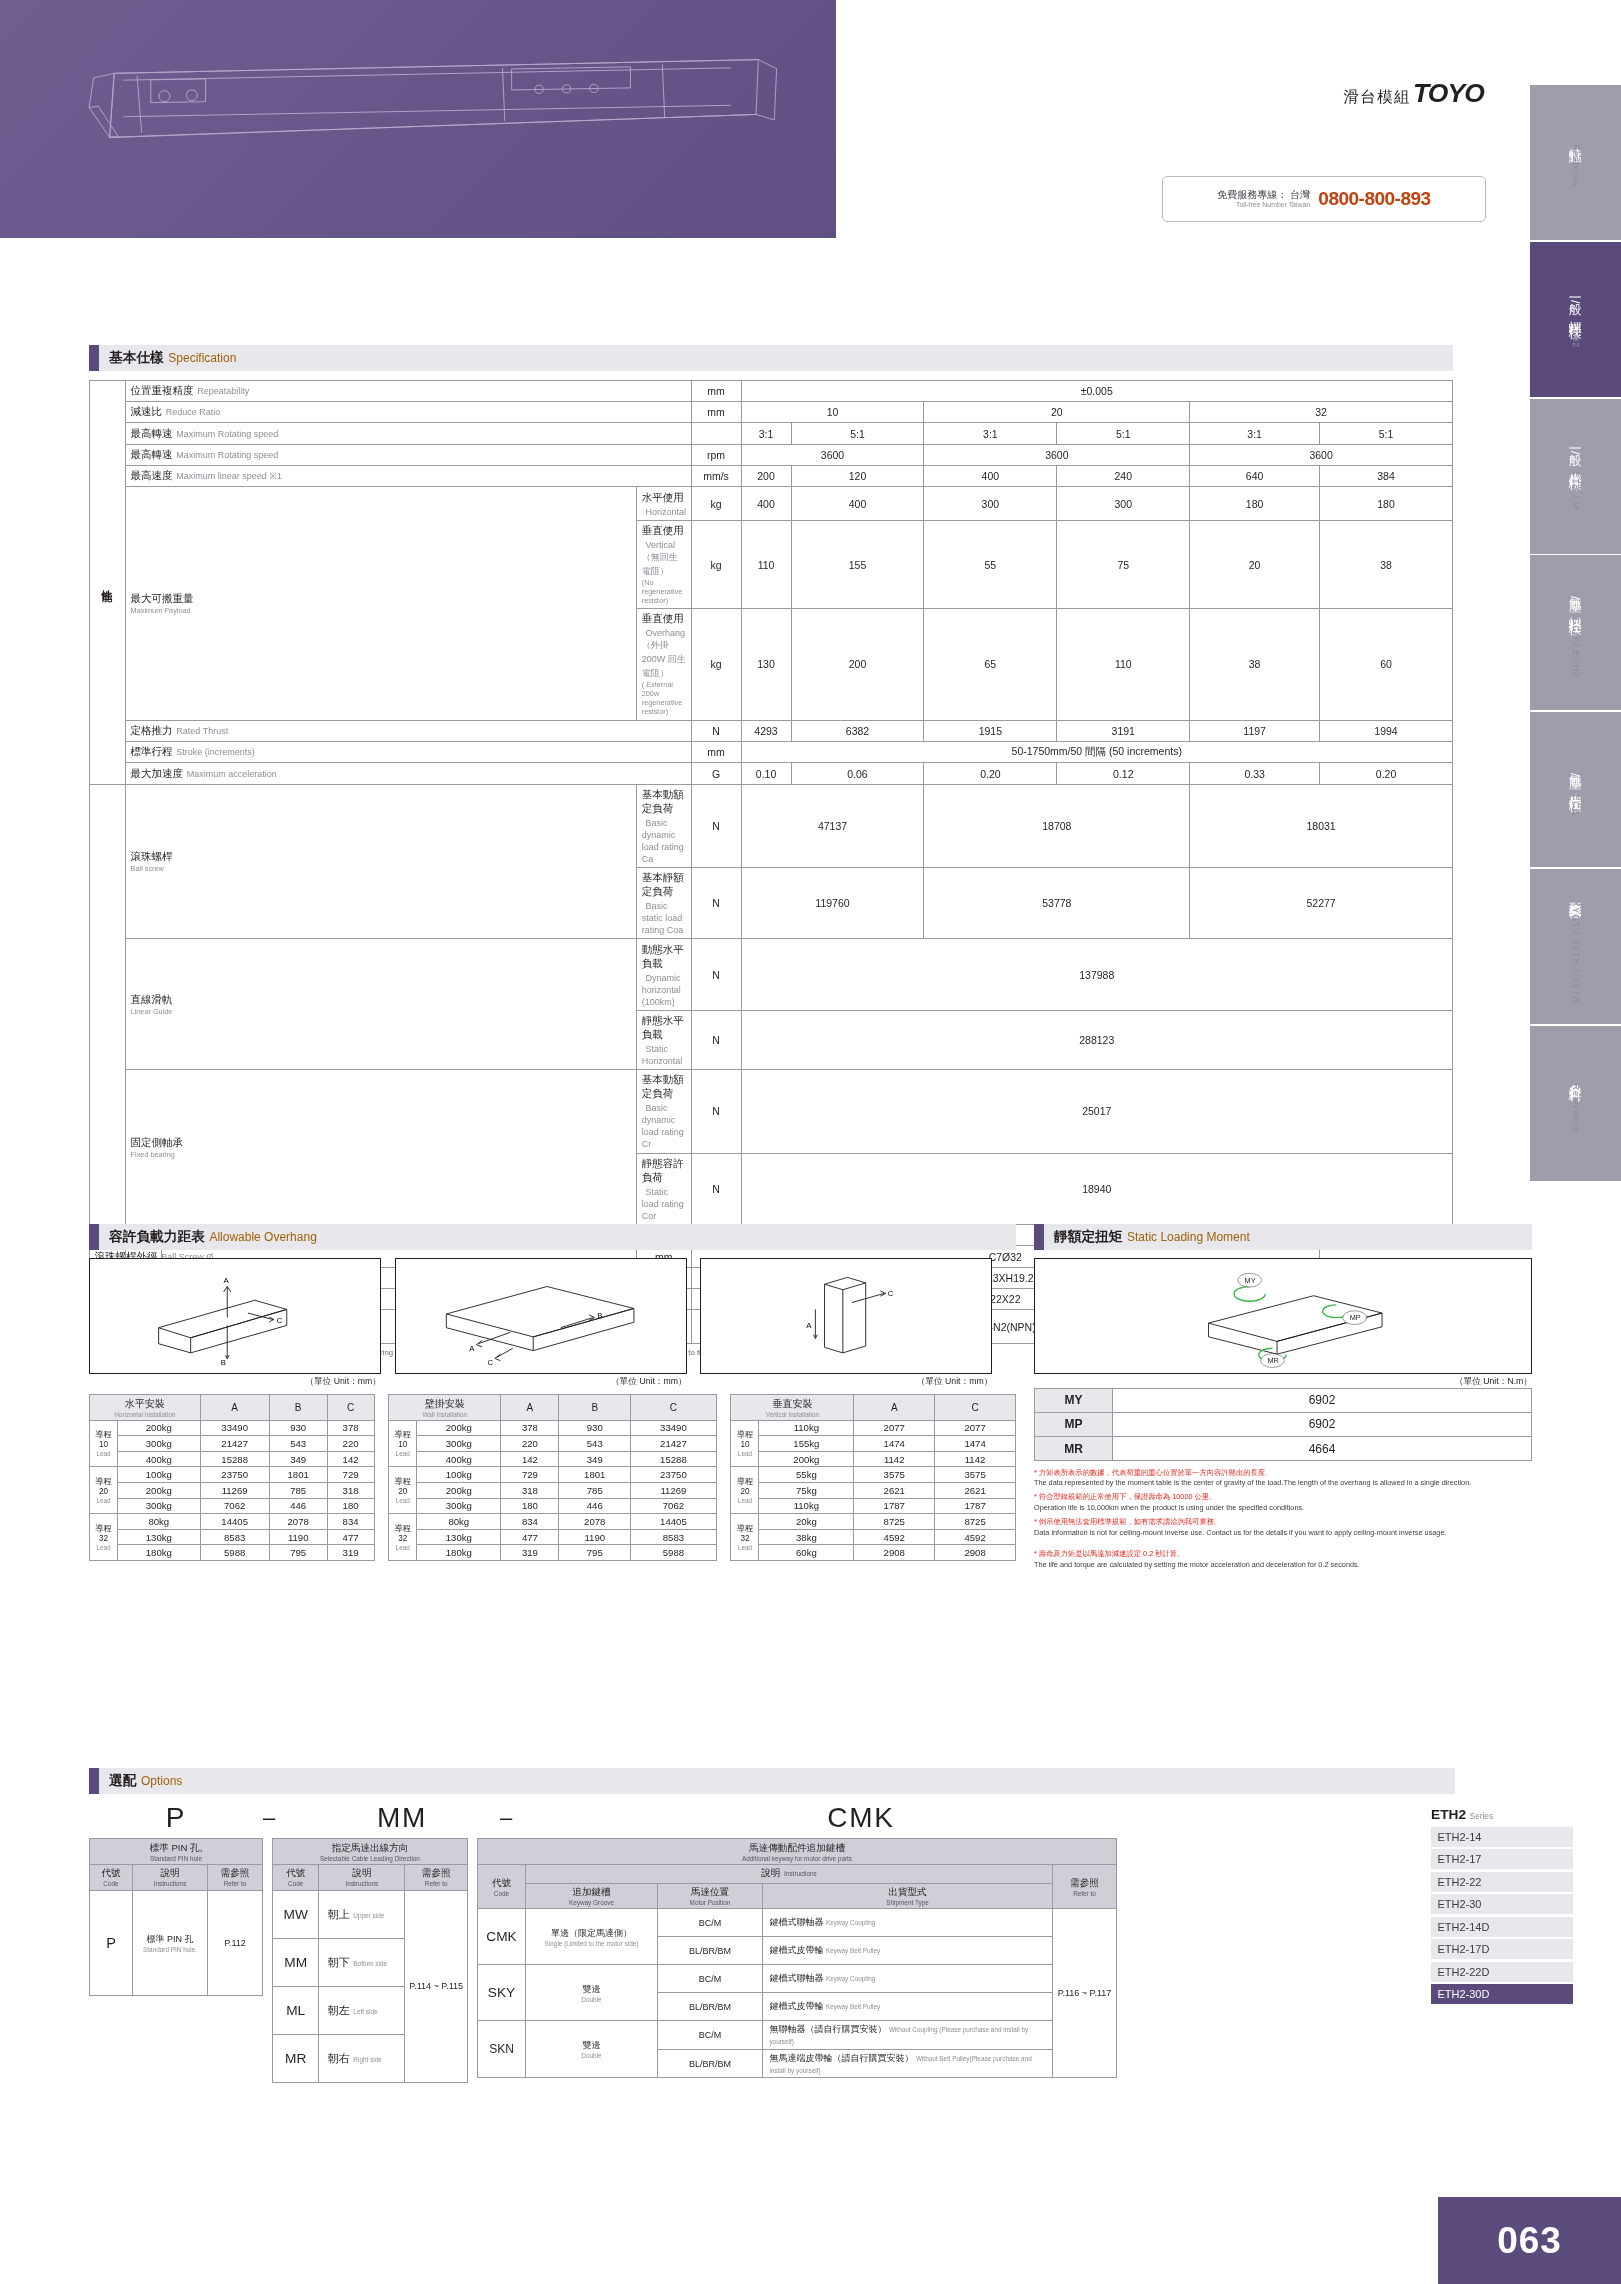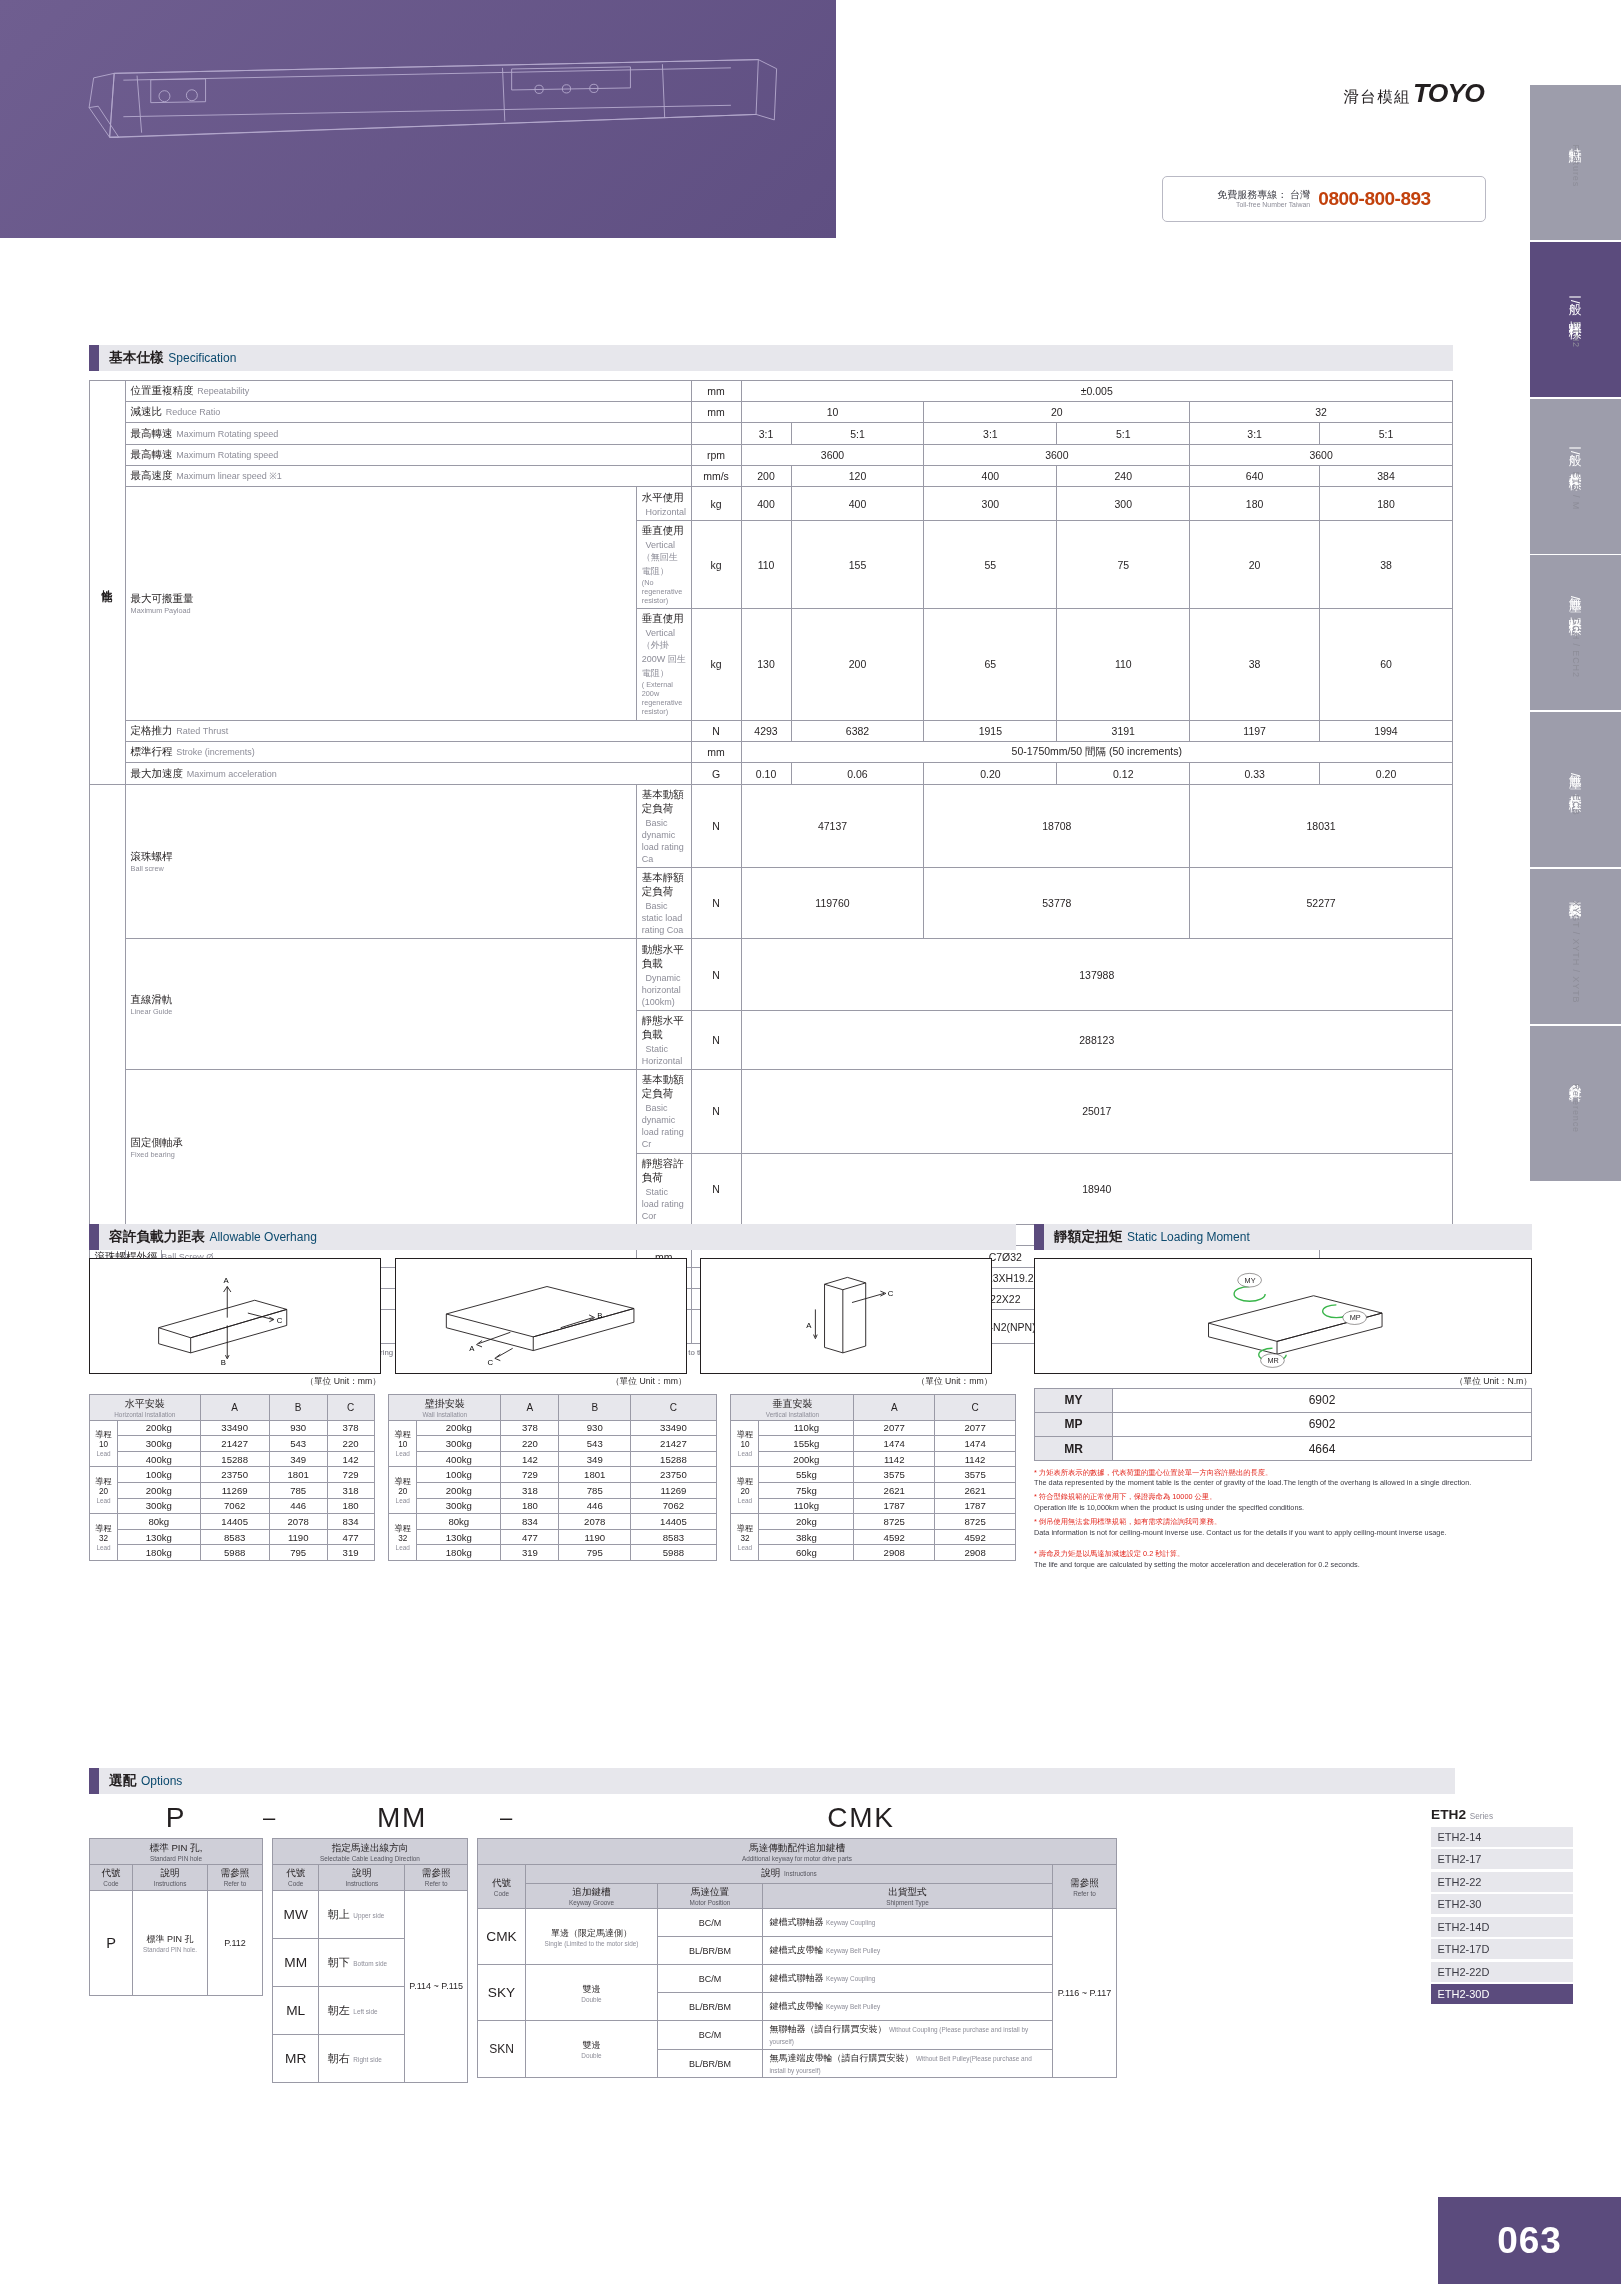--- a/index.html
+++ b/index.html
@@ -55,21 +55,21 @@
   .sidetab .sub { font-size:9px; letter-spacing:0.9px; }
 
   
   .secbar {
     display:flex; align-items:center; height:25.6px;
     background:#e7e7ec;
     border-left:0;
   }
   .secbar .blk { width:10px; height:25.6px; background:#5b4b7d; }
   .secbar .tit { padding-left:10px; font-size:13.7px; font-weight:bold; color:#231f20; }
-  .secbar .tit .en { font-weight:normal; font-size:12px; color:#0c4a6e; margin-left:4.6px;}
+  .secbar .tit .en { font-weight:normal; font-size:12px; color:#a16207; margin-left:4.6px;}
 
   
   .specwrap { position:absolute; left:89px; top:345px; width:1364px; }
 
   table.spec { border-collapse:collapse; width:100%; margin-top:9px; }
   table.spec td {
     border:0.5px solid #9a9aa6; font-size:10.5px; padding:3.2px 4.6px; color:#231f20;
     height:21px;
   }
   td.lbl { background:#fff; }
@@ -278,21 +278,21 @@
           <td class="lbl" colspan="1"><span>垂直使用</span><span class="en">Vertical（無回生電阻）</span><span class="en2">(No regenerative resistor)</span></td>
           <td class="unit">kg</td>
           <td class="val" colspan="1">110</td>
           <td class="val" colspan="1">155</td>
           <td class="val" colspan="1">55</td>
           <td class="val" colspan="1">75</td>
           <td class="val" colspan="1">20</td>
           <td class="val" colspan="1">38</td>
         </tr>
         <tr>
-          <td class="lbl" colspan="1"><span>垂直使用</span><span class="en">Vertical（外掛 200W 回生電阻）</span><span class="en2">( External 200w regenerative resistor)</span></td>
+          <td class="lbl" colspan="1"><span>垂直使用</span><span class="en">Overhang（外掛 200W 回生電阻）</span><span class="en2">( External 200w regenerative resistor)</span></td>
           <td class="unit">kg</td>
           <td class="val" colspan="1">130</td>
           <td class="val" colspan="1">200</td>
           <td class="val" colspan="1">65</td>
           <td class="val" colspan="1">110</td>
           <td class="val" colspan="1">38</td>
           <td class="val" colspan="1">60</td>
         </tr>
         <tr>
           <td class="lbl" colspan="3"><span>定格推力</span><span class="en">Rated Thrust</span></td>

